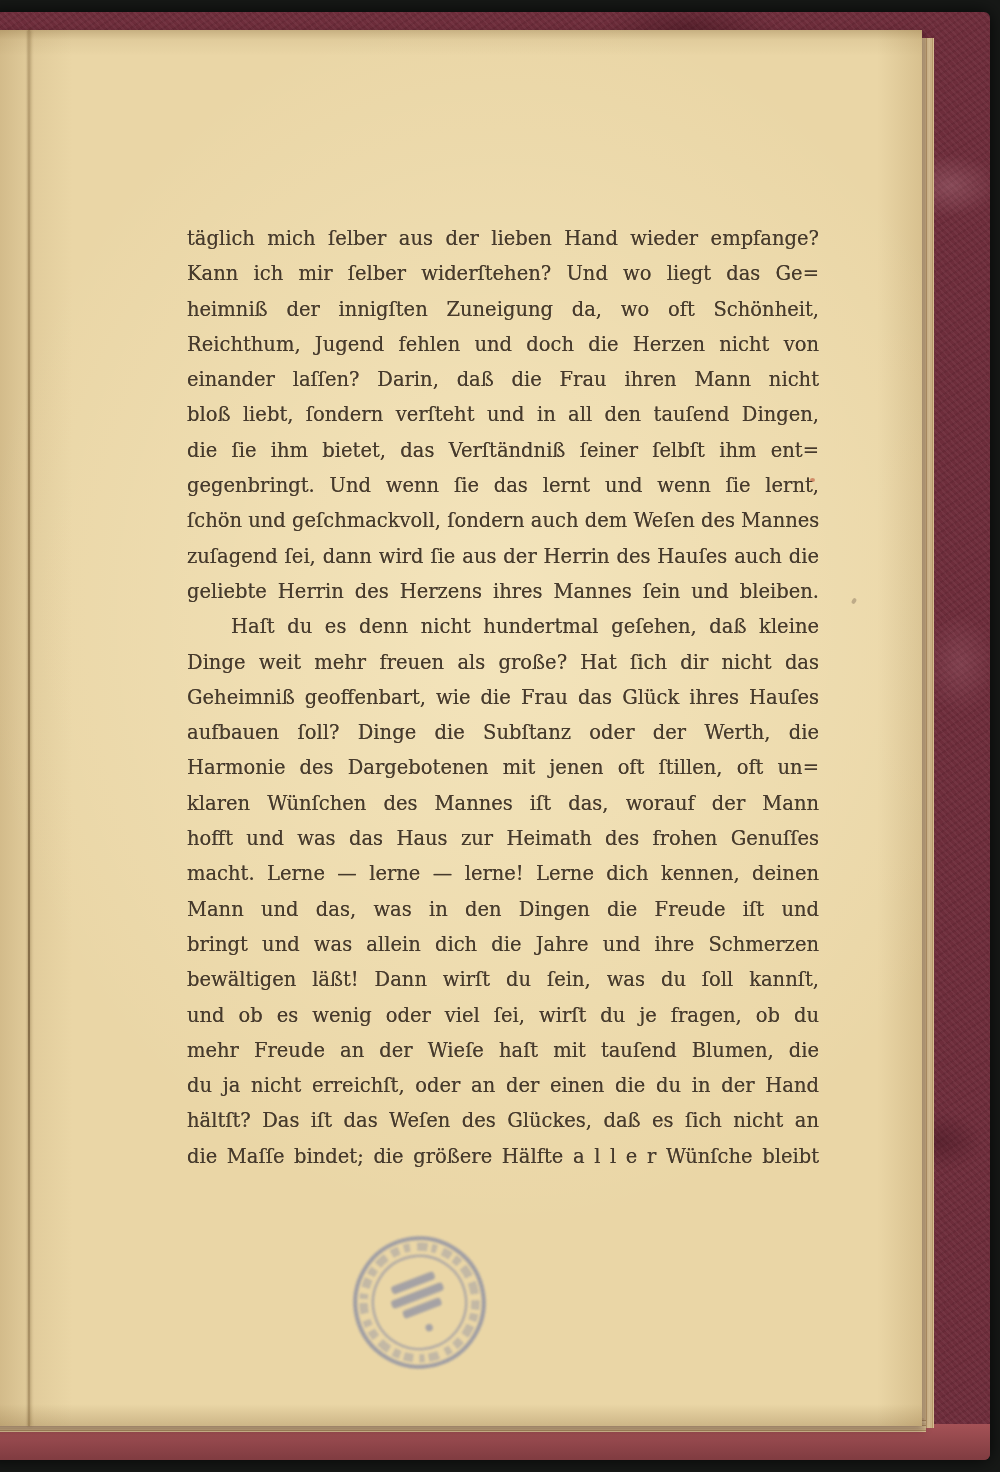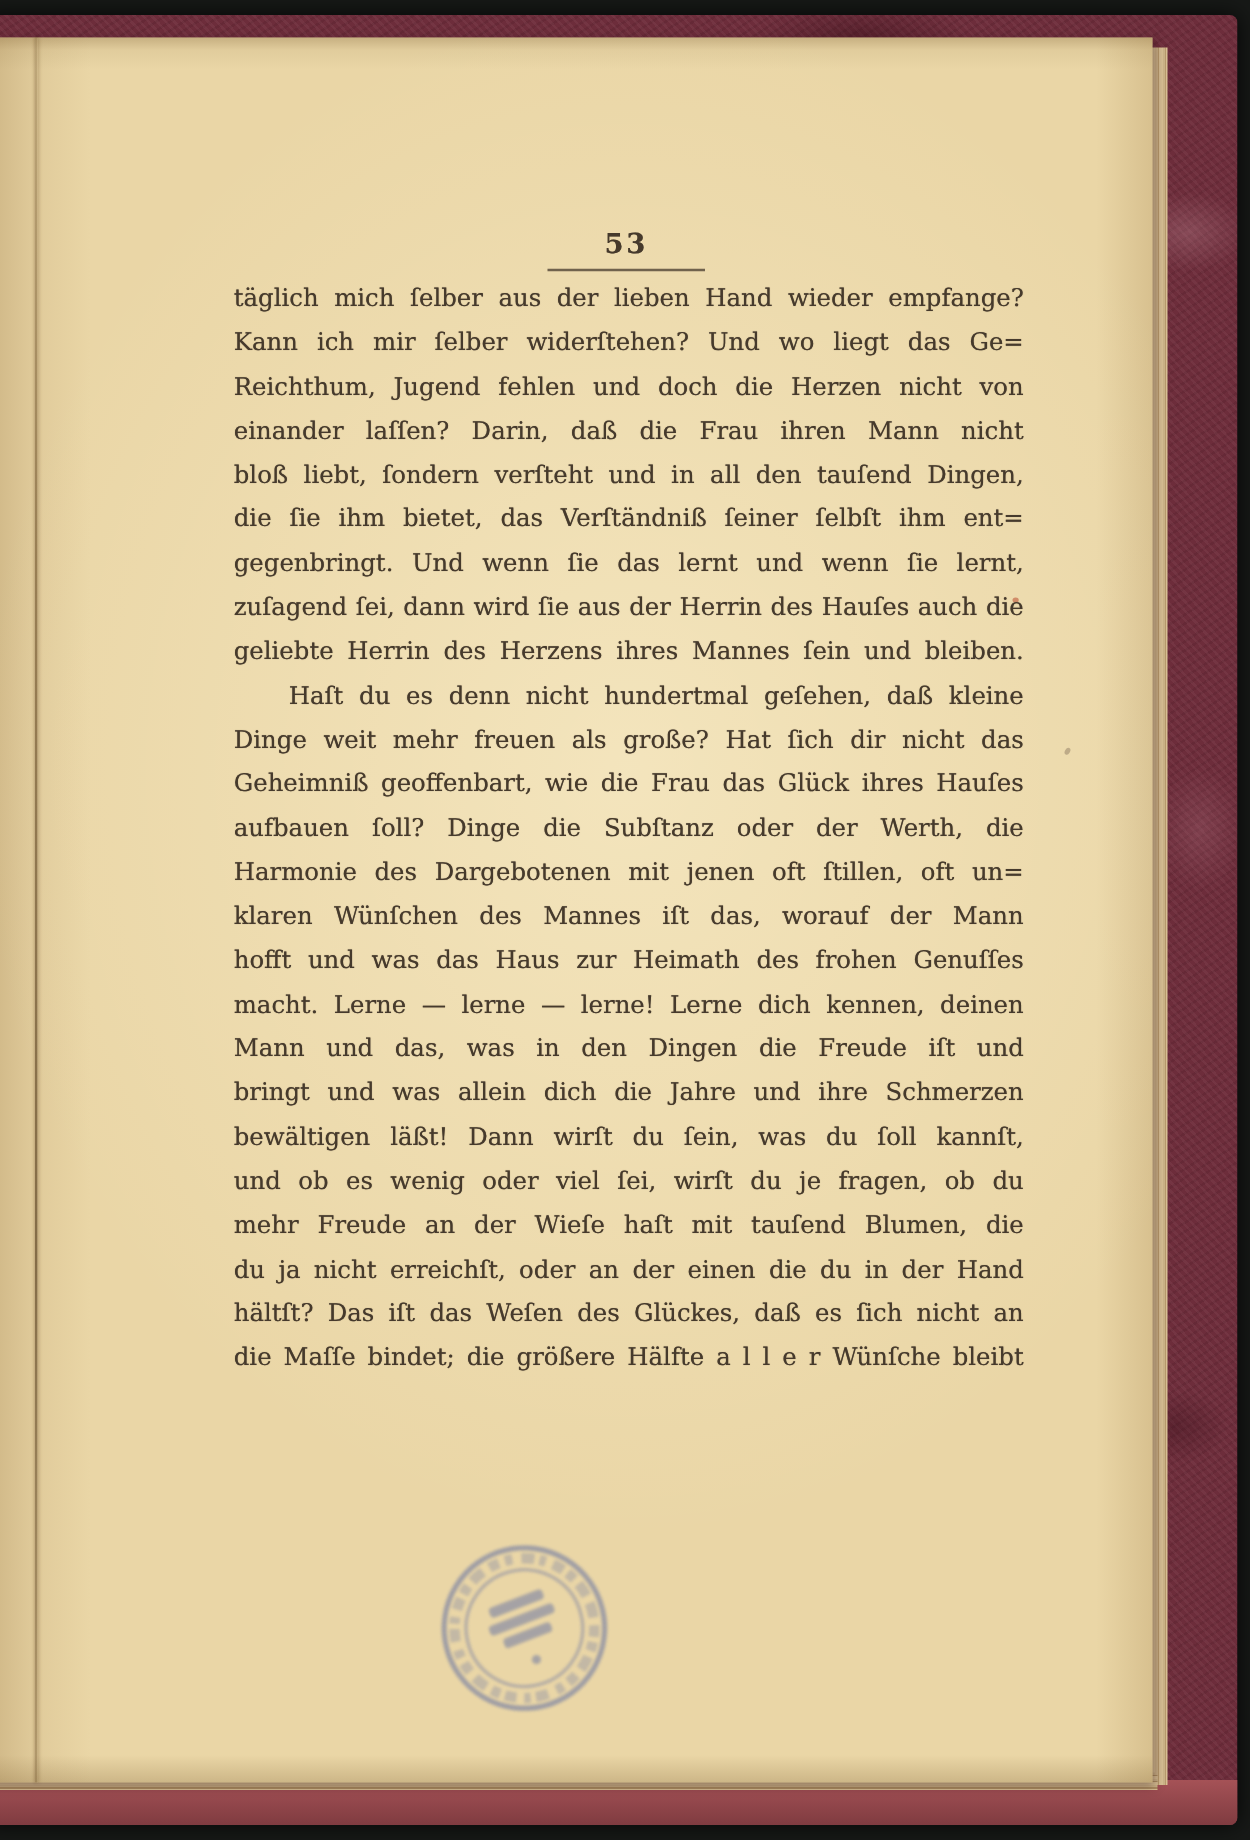--- a/index.html
+++ b/index.html
@@ -102,33 +102,31 @@
 
   <div class="page-edges-right"></div>
   <div class="page-edges-bottom"></div>
 
   <div class="page">
     <div class="gutter-crease"></div>
     <div class="paper-speck"></div>
     <div class="paper-speck2"></div>
   </div>
 
-  <div class="pageno-wrap">
-    <div class="pageno">53</div>
-    <div class="pageno-rule"></div>
-  </div>
 
   <div class="text-block">
     <div class="text-line">täglich mich ſelber aus der lieben Hand wieder empfange?</div>
     <div class="text-line">Kann ich mir ſelber widerſtehen?  Und wo liegt das Ge=</div>
+    <div class="text-line">heimniß der innigſten Zuneigung da, wo oft Schönheit,</div>
     <div class="text-line">Reichthum, Jugend fehlen und doch die Herzen nicht von</div>
     <div class="text-line">einander laſſen?  Darin, daß die Frau ihren Mann nicht</div>
     <div class="text-line">bloß liebt, ſondern verſteht und in all den tauſend Dingen,</div>
     <div class="text-line">die ſie ihm bietet, das Verſtändniß ſeiner ſelbſt ihm ent=</div>
     <div class="text-line">gegenbringt.  Und wenn ſie das lernt und wenn ſie lernt,</div>
+    <div class="text-line">ſchön und geſchmackvoll, ſondern auch dem Weſen des Mannes</div>
     <div class="text-line">zuſagend ſei, dann wird ſie aus der Herrin des Hauſes auch die</div>
     <div class="text-line">geliebte Herrin des Herzens ihres Mannes ſein und bleiben.</div>
     <div class="text-line indent">Haſt du es denn nicht hundertmal geſehen, daß kleine</div>
     <div class="text-line">Dinge weit mehr freuen als große?  Hat ſich dir nicht das</div>
     <div class="text-line">Geheimniß geoffenbart, wie die Frau das Glück ihres Hauſes</div>
     <div class="text-line">aufbauen ſoll?  Dinge die Subſtanz oder der Werth, die</div>
     <div class="text-line">Harmonie des Dargebotenen mit jenen oft ſtillen, oft un=</div>
     <div class="text-line">klaren Wünſchen des Mannes iſt das, worauf der Mann</div>
     <div class="text-line">hofft und was das Haus zur Heimath des frohen Genuſſes</div>
     <div class="text-line">macht.  Lerne — lerne — lerne!  Lerne dich kennen, deinen</div>

